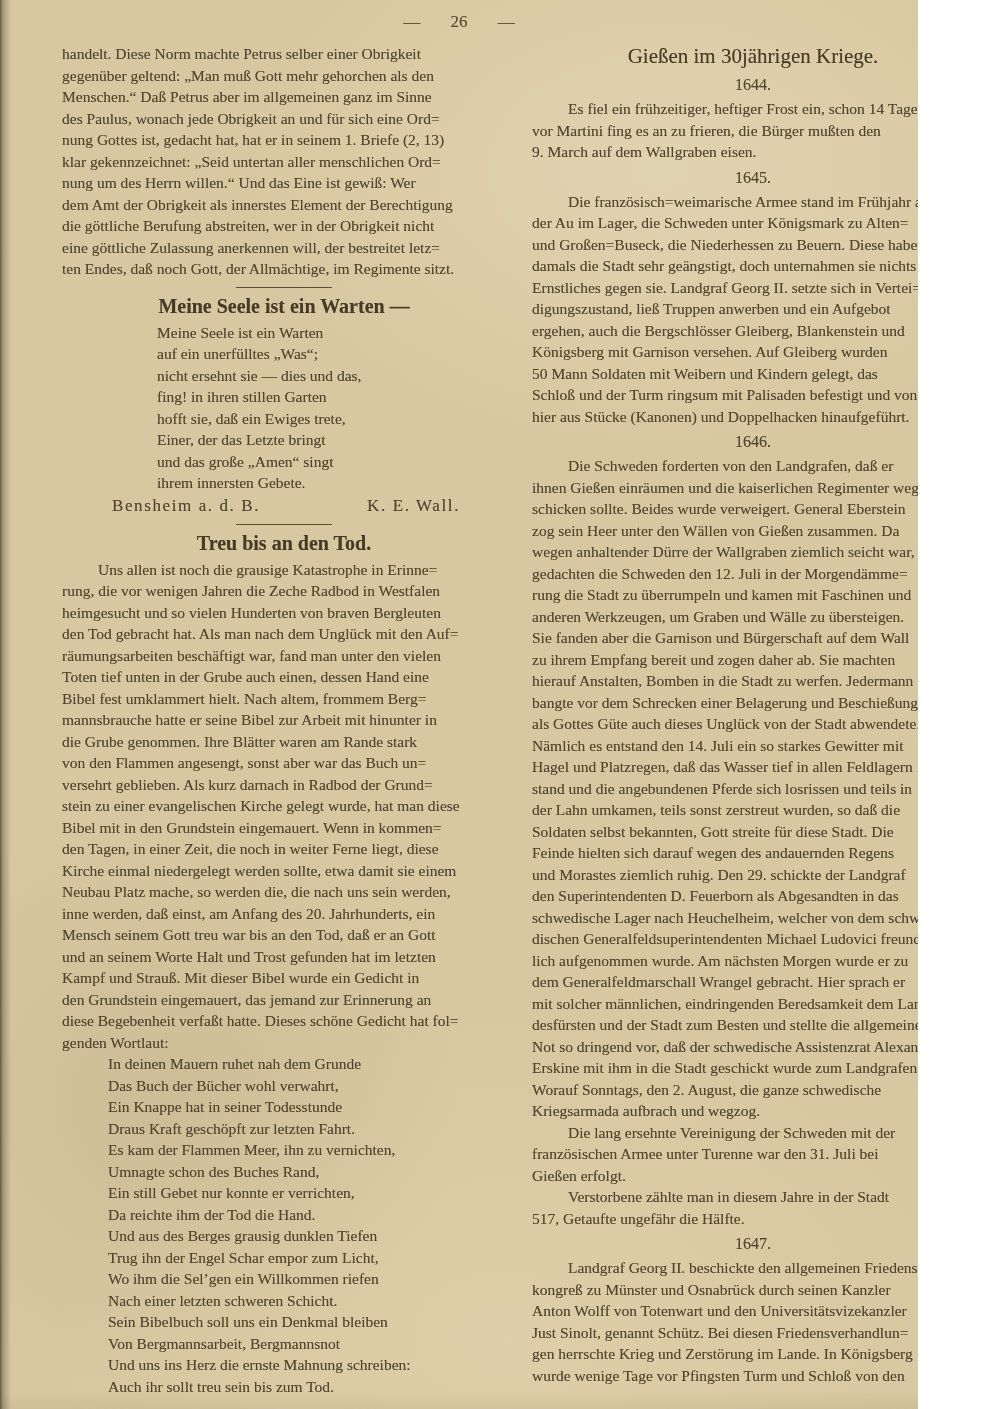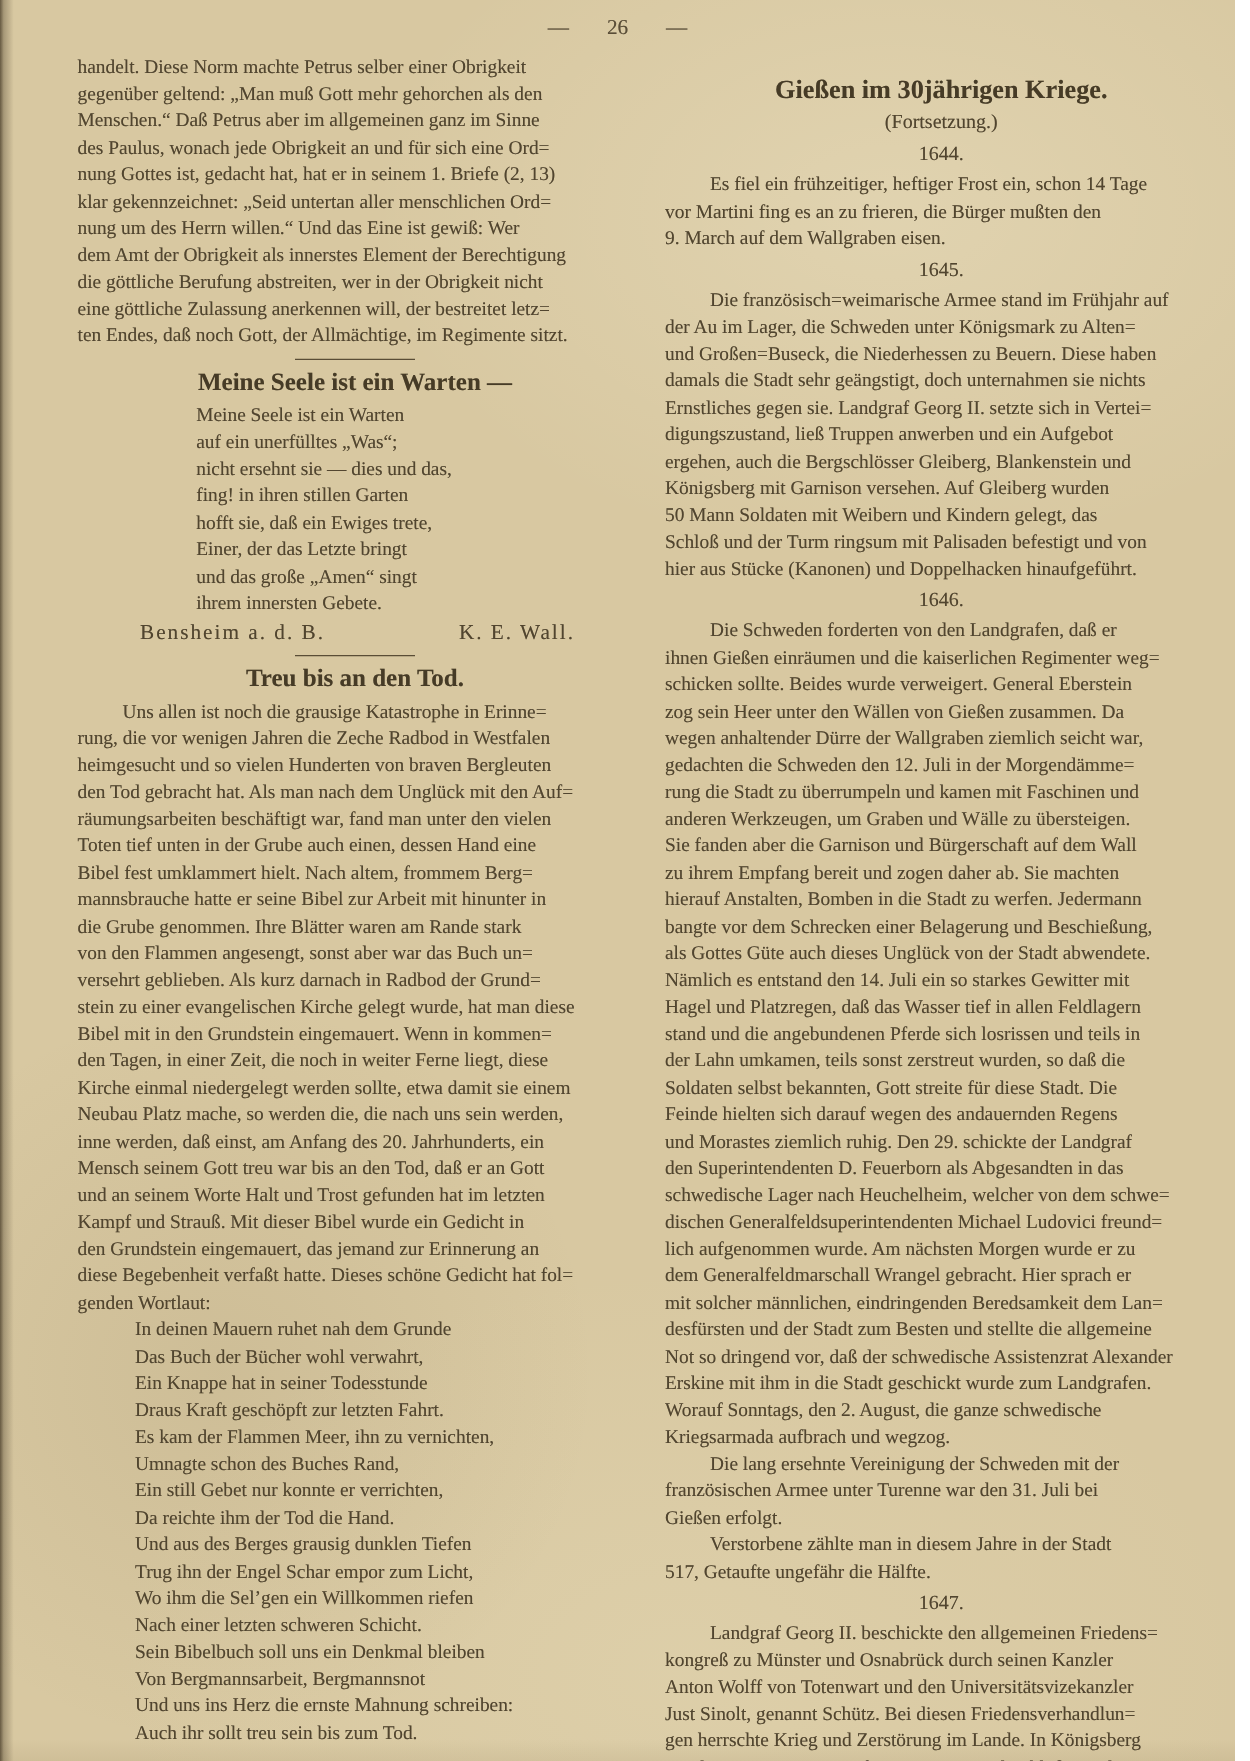--- a/index.html
+++ b/index.html
@@ -1,21 +1,21 @@
 <!DOCTYPE html>
 <html><head>
 <meta charset="utf-8">
 <style>
   html,body { margin:0; padding:0; }
   body {
     width:1000px; height:1409px;
     font-family:"Liberation Serif","DejaVu Serif",serif;
   }
   .page {
-    position:relative; width:988px; height:1409px; overflow:hidden;
+    position:relative; width:918px; height:1409px; overflow:hidden;
     color:#4e4330;
     background:
       linear-gradient(90deg, rgba(74,62,42,.8) 0px, rgba(74,62,42,.35) 3px, rgba(74,62,42,0) 11px),
       linear-gradient(0deg, rgba(120,102,66,.10) 0px, rgba(120,102,66,0) 18px),
       radial-gradient(ellipse 600px 400px at 72% 12%, rgba(255,250,228,.22), rgba(255,250,228,0) 70%),
       radial-gradient(ellipse 500px 500px at 18% 78%, rgba(112,94,58,.10), rgba(112,94,58,0) 60%),
       radial-gradient(ellipse 700px 500px at 55% 95%, rgba(236,226,192,.25), rgba(236,226,192,0) 65%),
       #d8c8a1;
     text-shadow:0 0 .5px rgba(78,67,48,.45);
   }
@@ -40,23 +40,23 @@
   .rule {
     width:96px; height:0; border-top:1.2px solid #5a4d36;
     margin:7px auto 6px auto;
   }
   .sec-title {
     font-weight:bold; text-align:center;
     font-size:20px; line-height:25px; color:#463b26;
     margin:2px 0 3px 0;
   }
   .art-title {
-    font-weight:bold; text-align:center;
+    font-weight:normal; text-align:center;
     font-size:21px; line-height:27px; color:#463b26;
-    margin:15px 0 2px 0;
+    margin:0 0 2px 0;
   }
   .subtitle { text-align:center; font-size:16px; line-height:22px; color:#51452f; }
   .year { text-align:center; font-size:16px; line-height:21px; margin:4px 0 3px 0; color:#51452f; }
   .attrib {
     display:flex; justify-content:space-between;
     padding:1px 46px 0 50px;
     font-size:17px; line-height:22px; letter-spacing:1.6px; color:#51452f;
   }
 </style>
 </head>
@@ -136,21 +136,20 @@
 Wo ihm die Sel’gen ein Willkommen riefen
 Nach einer letzten schweren Schicht.
 Sein Bibelbuch soll uns ein Denkmal bleiben
 Von Bergmannsarbeit, Bergmannsnot
 Und uns ins Herz die ernste Mahnung schreiben:
 Auch ihr sollt treu sein bis zum Tod.</div>
     </div>
 
     <div class="col-right">
       <div class="art-title">Gießen im 30jährigen Kriege.</div>
-      <div class="subtitle">(Fortsetzung.)</div>
 
       <div class="year">1644.</div>
       <div class="para indent">Es fiel ein frühzeitiger, heftiger Frost ein, schon 14 Tage
 vor Martini fing es an zu frieren, die Bürger mußten den
 9. March auf dem Wallgraben eisen.</div>
 
       <div class="year">1645.</div>
       <div class="para indent">Die französisch=weimarische Armee stand im Frühjahr auf
 der Au im Lager, die Schweden unter Königsmark zu Alten=
 und Großen=Buseck, die Niederhessen zu Beuern. Diese haben

